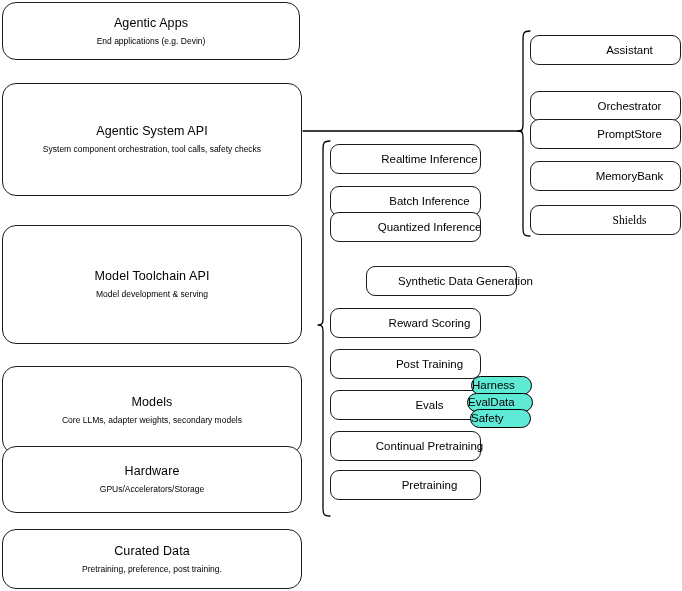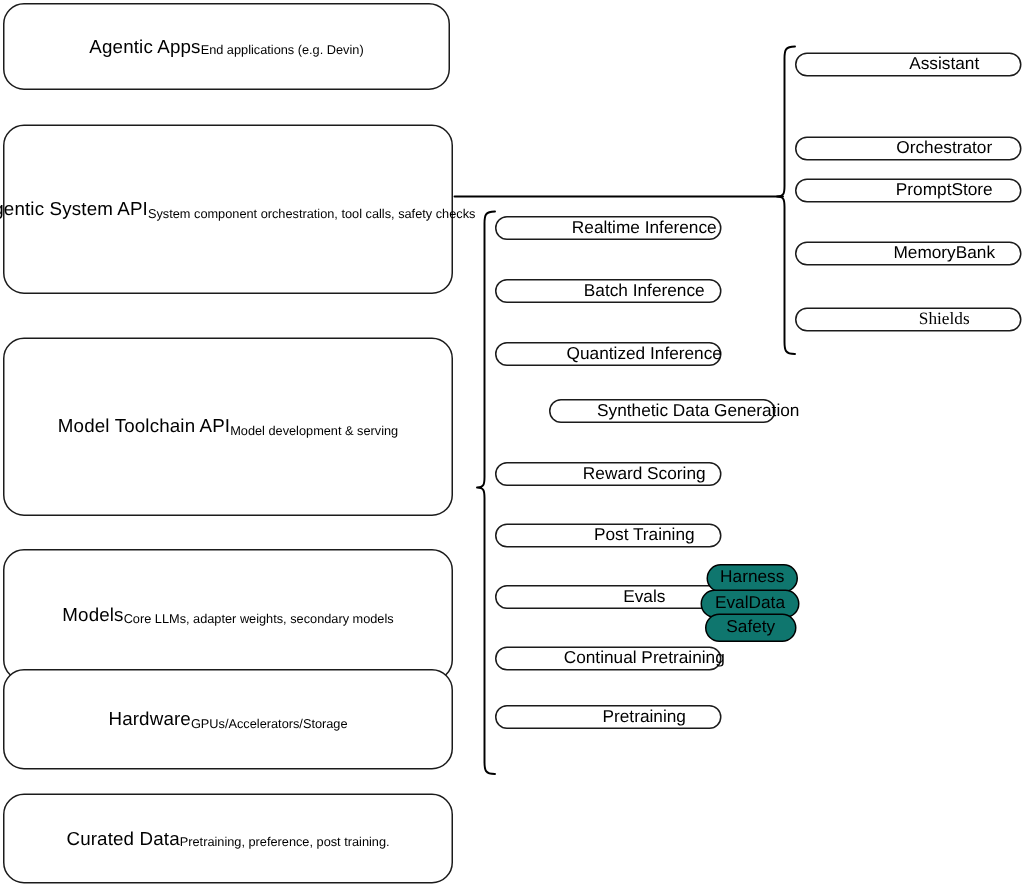--- a/index.html
+++ b/index.html
@@ -20,20 +20,21 @@
   }
 
   
   .box {
     position: absolute;
     box-sizing: border-box;
     border: 1.3px solid #1b1b1b;
     border-radius: 12px;
     background: #ffffff;
     display: flex;
+    flex-direction: column;
     align-items: center;
     justify-content: center;
     text-align: center;
     color: #000000;
   }
 
   
   .layer-box {
     border-radius: 14px;
   }
@@ -48,40 +49,39 @@
     font-size: 8.5px;
     line-height: 12px;
     margin-top: 4px;
     color: #000;
     white-space: nowrap;
   }
 
   
   .cap-box {
     border-radius: 9px;
-    height: 16px;
+    height: 30px;
     padding-left: 48px;
   }
   .cap-label {
     font-size: 11.5px;
     line-height: 14px;
     white-space: nowrap;
     color: #000;
   }
 
   
   .pill {
     position: absolute;
     box-sizing: border-box;
     border: 1.4px solid #000;
     border-radius: 11px;
-    background: #0f766e;
+    background: #5eead4;
     display: flex;
     align-items: center;
-    justify-content: center;
   }
   .pill-label {
     font-size: 11.5px;
     line-height: 13px;
     white-space: nowrap;
     color: #000;
   }
 
   
   .connector-layer {
@@ -155,21 +155,21 @@
     <div class="layer-title">Curated Data</div>
     <div class="layer-sub">Pretraining, preference, post training.</div>
   </div>
 
   <div class="box cap-box" style="left:330px; top:144px; width:151px;">
     <div class="cap-label">Realtime Inference</div>
   </div>
   <div class="box cap-box" style="left:330px; top:186px; width:151px;">
     <div class="cap-label">Batch Inference</div>
   </div>
-  <div class="box cap-box" style="left:330px; top:228px; width:151px;">
+  <div class="box cap-box" style="left:330px; top:212px; width:151px;">
     <div class="cap-label">Quantized Inference</div>
   </div>
   <div class="box cap-box" style="left:330px; top:266px; width:151px;margin-left:36px;">
     <div class="cap-label">Synthetic Data Generation</div>
   </div>
   <div class="box cap-box" style="left:330px; top:308px; width:151px;">
     <div class="cap-label">Reward Scoring</div>
   </div>
   <div class="box cap-box" style="left:330px; top:349px; width:151px;">
     <div class="cap-label">Post Training</div>

